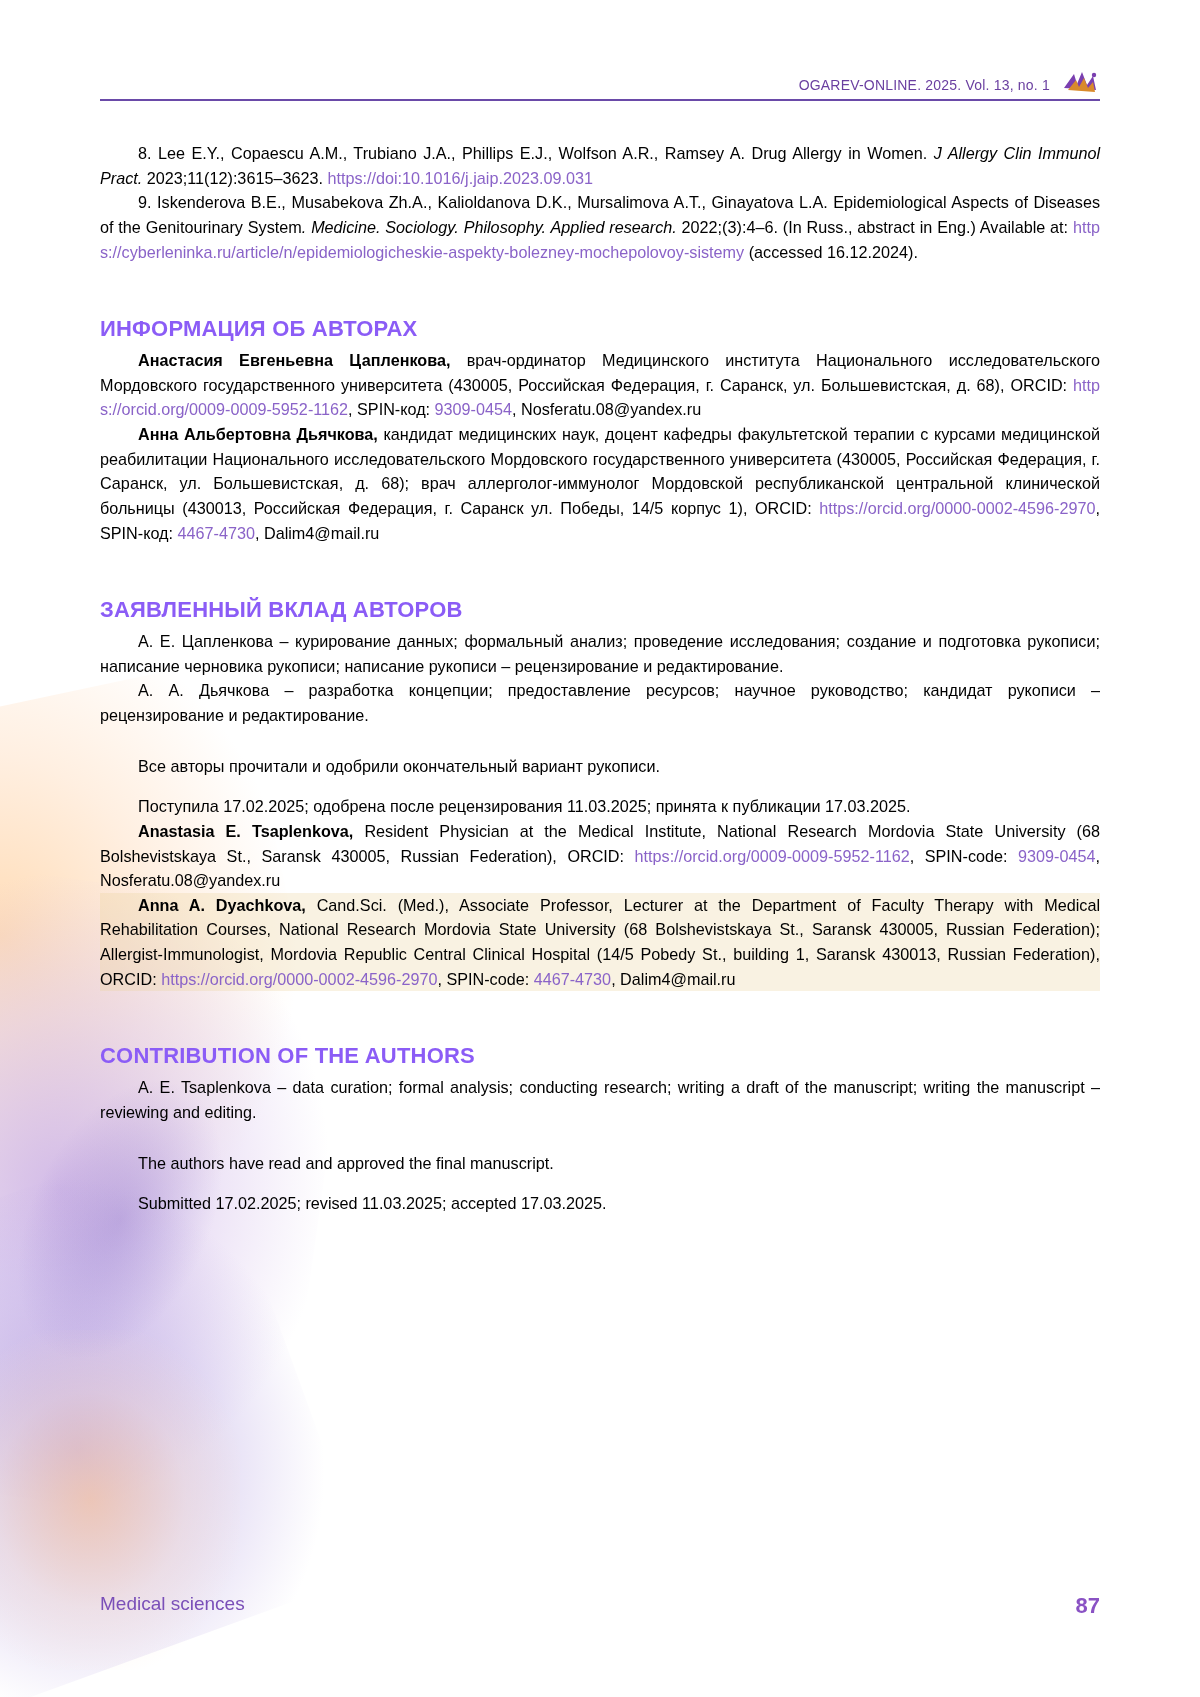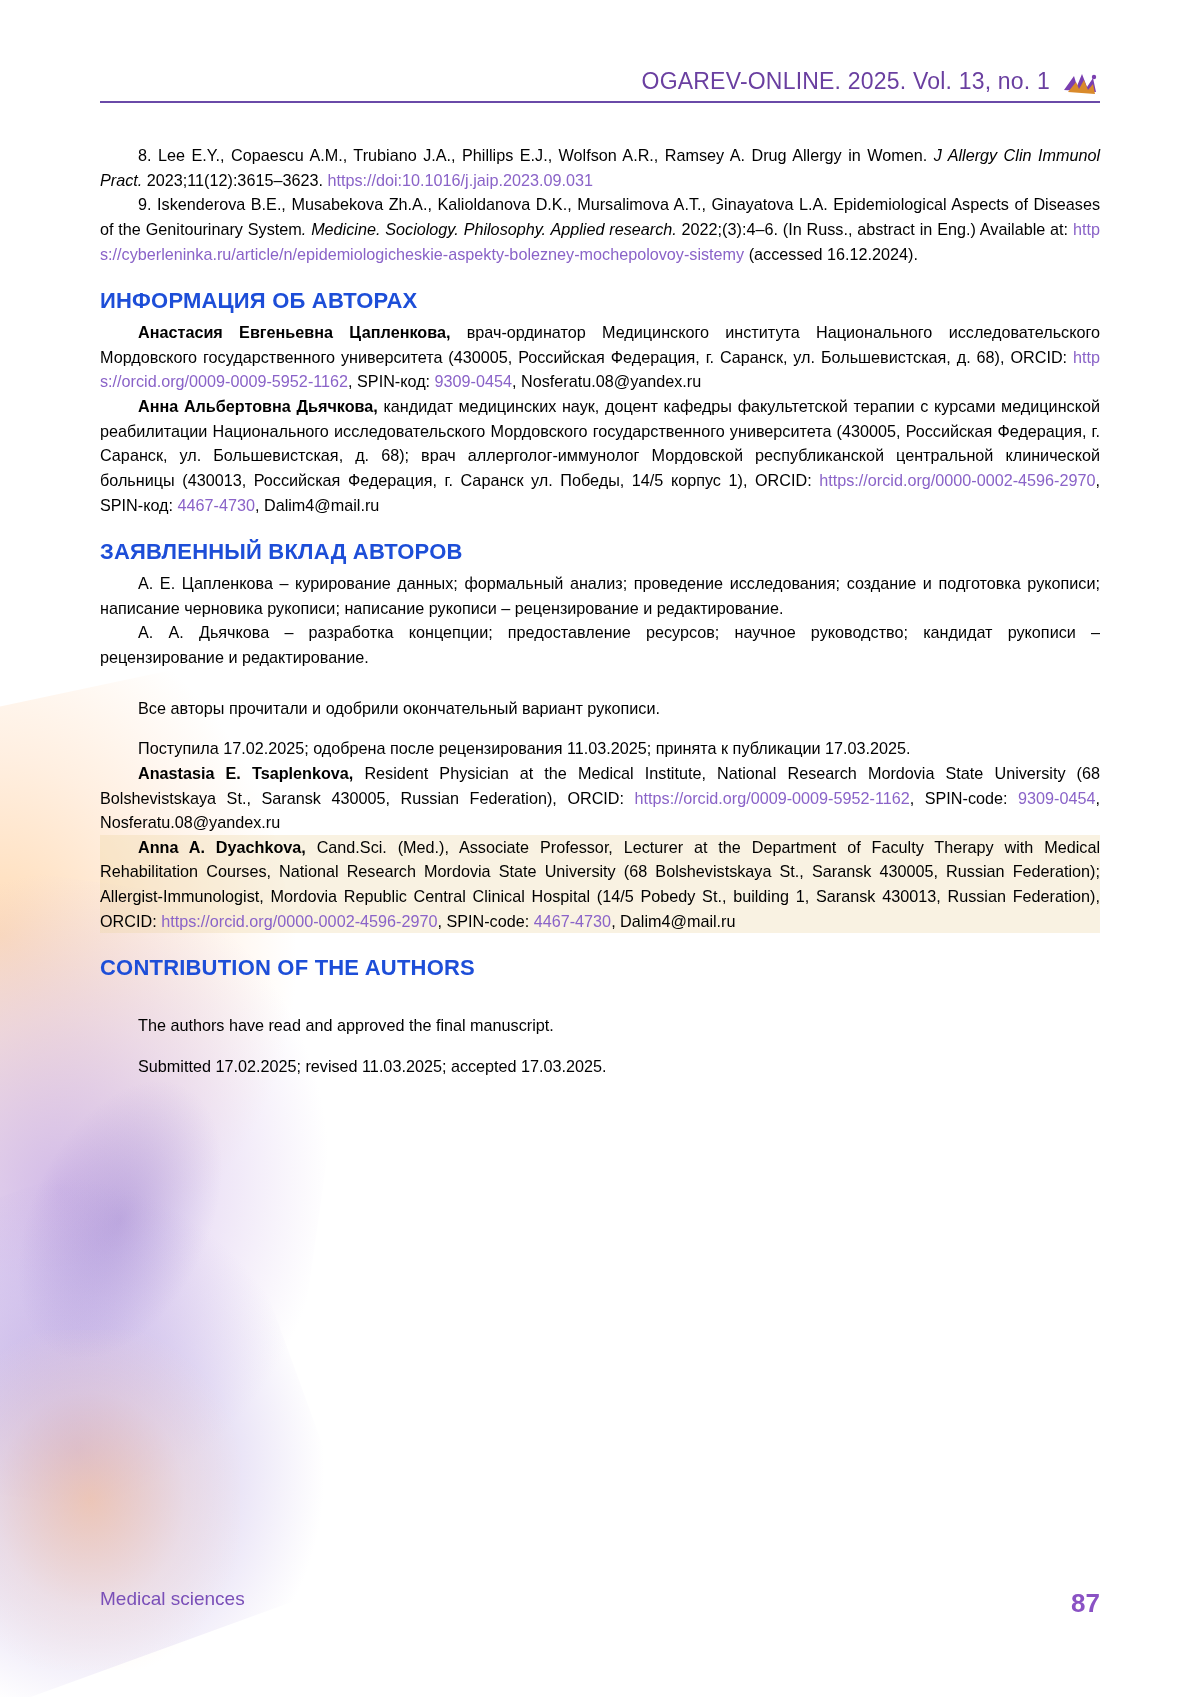--- a/index.html
+++ b/index.html
@@ -72,21 +72,21 @@
 
   
   .header {
     padding-top: 68px;
     display: flex;
     align-items: flex-end;
     justify-content: flex-end;
     gap: 10px;
   }
   .header-text {
-    font-size: 23px;
+    font-size: 14px;
     color: #6a3fa0;
     letter-spacing: 0.2px;
     white-space: nowrap;
   }
   .header-logo {
     width: 40px;
     height: 28px;
     position: relative;
     flex: none;
     margin-bottom: -3px;
@@ -115,24 +115,24 @@
   .it { font-style: italic; }
   .bold { font-weight: bold; }
   a.lnk, .lnk {
     color: #8a63c8;
     text-decoration: none;
     word-break: break-all;
   }
   .lnk2 { color: #8a63c8; }
 
   h2.sec {
-    color: #1d4ed8;
+    color: #8b5cf6;
     font-size: 22px;
     font-weight: bold;
-    margin: 22px 0 6px 0;
+    margin: 52px 0 6px 0;
     letter-spacing: 0.2px;
   }
   h2.sec.tight { margin-top: 30px; }
 
   .small {
     font-size: 14.6px;
     line-height: 1.5;
   }
   .spacer-lg { height: 26px; }
   .spacer-md { height: 16px; }
@@ -148,21 +148,21 @@
     bottom: 78px;
     display: flex;
     justify-content: space-between;
     z-index: 3;
   }
   .footer-left {
     font-size: 19px;
     color: #7a4fb8;
   }
   .footer-page {
-    font-size: 26px;
+    font-size: 22px;
     font-weight: bold;
     color: #8a52c4;
   }
 </style>
 </head>
 <body>
 
 <div class="deco deco-1"></div>
 <div class="deco deco-2"></div>
 <div class="deco deco-3"></div>
@@ -211,20 +211,21 @@
   <p class="just indent small">Поступила 17.02.2025; одобрена после рецензирования 11.03.2025; принята к публикации 17.03.2025.</p>
 
   <p class="just indent">
     <span class="bold">Anastasia E. Tsaplenkova,</span><span> Resident Physician at the Medical Institute, National Research Mordovia State University (68 Bolshevistskaya St., Saransk 430005, Russian Federation), ORCID: </span><span class="lnk">https://orcid.org/0009-0009-5952-1162</span><span>, SPIN-code: </span><span class="lnk2">9309-0454</span><span>, Nosferatu.08@yandex.ru</span>
   </p>
   <p class="just indent tint">
     <span class="bold">Anna A. Dyachkova,</span><span> Cand.Sci. (Med.), Associate Professor, Lecturer at the Department of Faculty Therapy with Medical Rehabilitation Courses, National Research Mordovia State University (68 Bolshevistskaya St., Saransk 430005, Russian Federation); Allergist-Immunologist, Mordovia Republic Central Clinical Hospital (14/5 Pobedy St., building 1, Saransk 430013, Russian Federation), ORCID: </span><span class="lnk">https://orcid.org/0000-0002-4596-2970</span><span>, SPIN-code: </span><span class="lnk2">4467-4730</span><span>, Dalim4@mail.ru</span>
   </p>
 
   <h2 class="sec">CONTRIBUTION OF THE AUTHORS</h2>
+  <p class="just indent">A. E. Tsaplenkova – data curation; formal analysis; conducting research; writing a draft of the manuscript; writing the manuscript – reviewing and editing.</p>
   <div class="spacer-lg"></div>
   <p class="just indent">The authors have read and approved the final manuscript.</p>
   <div class="spacer-md"></div>
   <p class="just indent small">Submitted 17.02.2025; revised 11.03.2025; accepted 17.03.2025.</p>
 
 </div>
 
 <div class="footer">
   <div class="footer-left">Medical sciences</div>
   <div class="footer-page">87</div>

